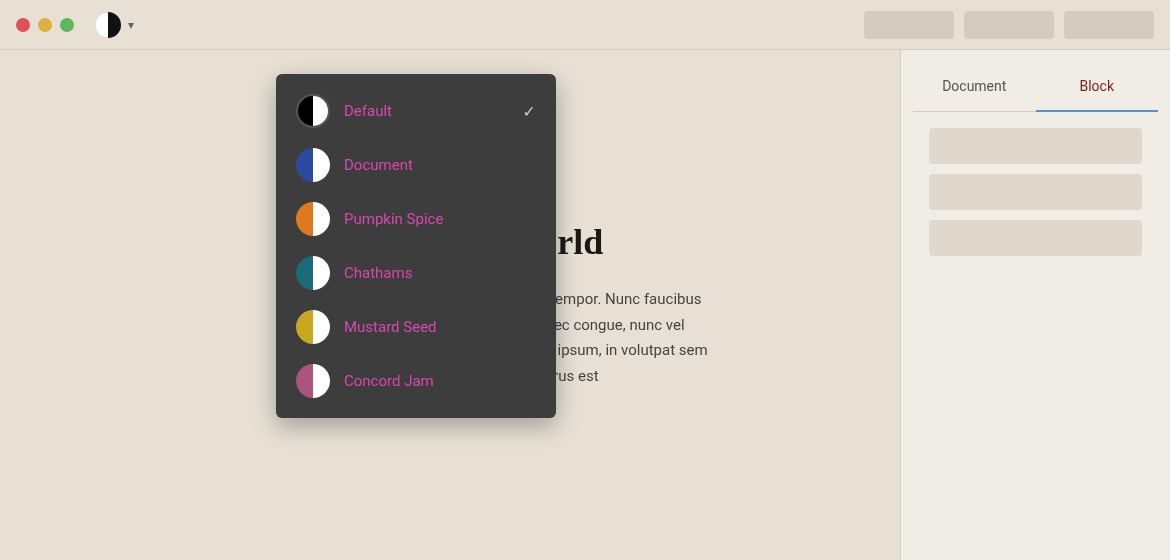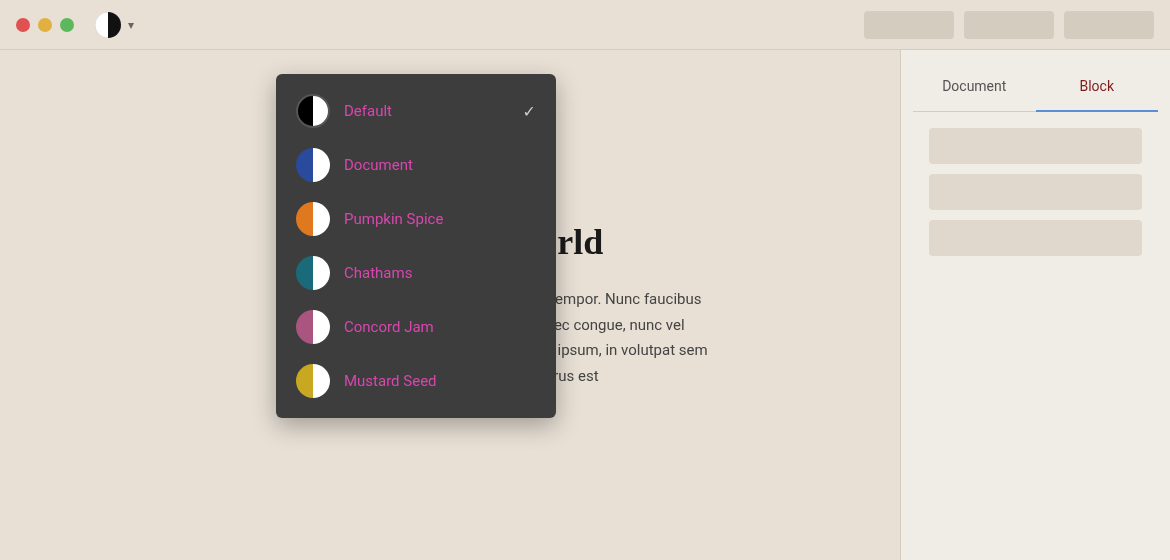--- a/index.html
+++ b/index.html
@@ -260,26 +260,26 @@
     </div>
     <div class="theme-item">
       <div class="theme-icon icon-pumpkin"></div>
       <span class="theme-label">Pumpkin Spice</span>
     </div>
     <div class="theme-item">
       <div class="theme-icon icon-chathams"></div>
       <span class="theme-label">Chathams</span>
     </div>
     <div class="theme-item">
+      <div class="theme-icon icon-mustard"></div>
+      <span class="theme-label">Mustard Seed</span>
+    </div>
+    <div class="theme-item">
       <div class="theme-icon icon-concord"></div>
       <span class="theme-label">Concord Jam</span>
-    </div>
-    <div class="theme-item">
-      <div class="theme-icon icon-mustard"></div>
-      <span class="theme-label">Mustard Seed</span>
     </div>
   </div>
 
 <div class="content-area">
   <div class="article-content">
     <h1 class="article-title">Hello World</h1>
     <p class="article-body">Aenean sed nibh a magna posuere tempor. Nunc faucibus pellentesque nunc in aliquet. Donec congue, nunc vel tempor congue, enim sapien lobortis ipsum, in volutpat sem ex in ligula. Nunc purus est</p>
   </div>
 </div>
 

